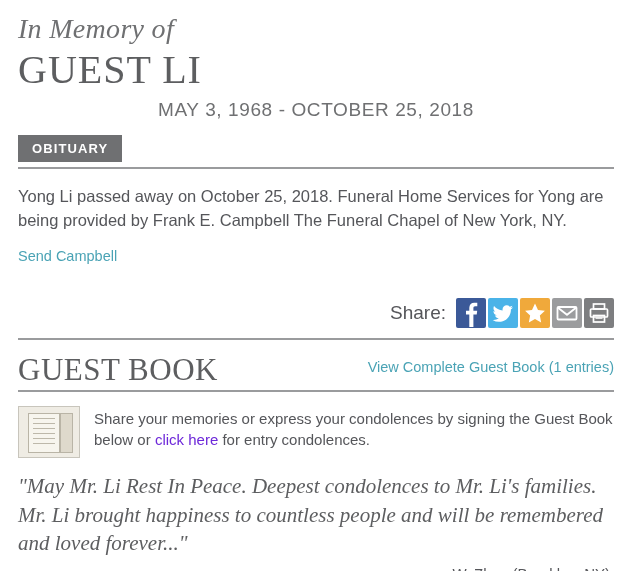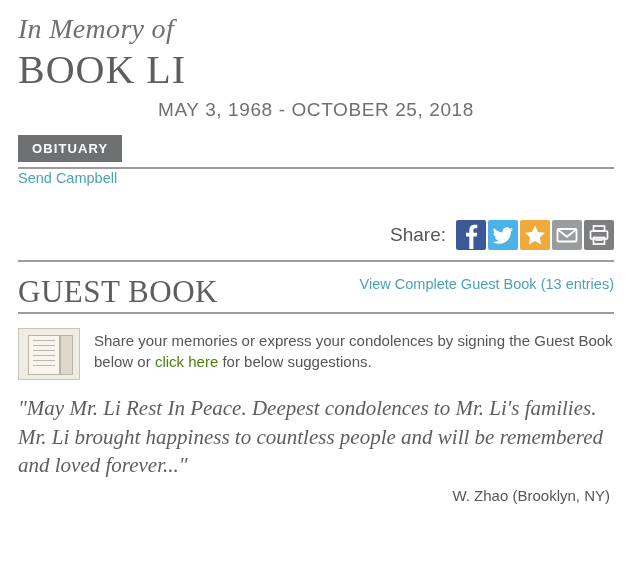--- a/index.html
+++ b/index.html
@@ -78,21 +78,21 @@
 
   
   .obit-text {
     font-size: 16.5px;
     line-height: 1.45;
     color: #55565a;
     margin: 16px 0 14px 0;
     max-width: 590px;
   }
   .link {
-    color: #4d7c0f;
+    color: #6d28d9;
     text-decoration: none;
     cursor: pointer;
   }
   .send-flowers {
     font-size: 14.5px;
     color: #4aa3b5;
     margin: 0 0 16px 0;
     display: inline-block;
     cursor: pointer;
   }
@@ -125,21 +125,21 @@
   .sicon svg { display: block; }
   .s-fb { background: #3b5998; }
   .s-tw { background: #4ab3e8; }
   .s-st { background: #f0a93b; }
   .s-em { background: #9b9c9e; }
   .s-pr { background: #7d7e80; }
 
   
   .gb-head {
     display: flex;
-    align-items: flex-start;
+    align-items: center;
     justify-content: space-between;
     margin: 14px 0 0 0;
     gap: 24px;
   }
   .gb-title {
     font-family: "Liberation Serif", serif;
     font-size: 31px;
     letter-spacing: 0.5px;
     color: #5d5e60;
     line-height: 1.05;
@@ -213,28 +213,29 @@
     padding-right: 4px;
   }
 </style>
 </head>
 <body>
 
 <div class="page">
   <div class="inner">
 
     <div class="in-memory">In Memory of</div>
-    <div class="name">BOOK LI</div>
+    <div class="name">GUEST LI</div>
     <div class="dates">MAY 3, 1968 - OCTOBER 25, 2018</div>
 
     <div class="tabstrip">
       <span class="tab">OBITUARY</span>
     </div>
     <div class="rule-dark"></div>
 
+    <div class="obit-text">Yong Li passed away on October 25, 2018. Funeral Home Services for Yong are being provided by Frank E. Campbell The Funeral Chapel of New York, NY.</div>
 
     <span class="send-flowers">Send Campbell</span>
 
     <div class="share-row">
       <span class="share-label">Share:</span>
 
       <span class="sicon s-fb">
         <svg width="30" height="30" viewBox="0 0 30 30" aria-hidden="true">
           <path d="M17.4 29V16.6h3.3l0.5-3.9h-3.8V10.2c0-1.1 0.3-1.9 1.9-1.9h2V4.8c-0.35-0.05-1.6-0.15-3-0.15-3 0-5 1.8-5 5.2v2.85H10v3.9h3.3V29z" fill="#ffffff"></path>
         </svg>
@@ -266,38 +267,38 @@
           <rect x="9.5" y="17.5" width="11" height="6.5" fill="none" stroke="#ffffff" stroke-width="1.7"></rect>
           <rect x="11.5" y="19.5" width="7" height="1.3" fill="#ffffff"></rect>
         </svg>
       </span>
     </div>
 
     <div class="rule-dark"></div>
 
     <div class="gb-head">
       <div class="gb-title">GUEST BOOK</div>
-      <div class="gb-link">View Complete Guest Book (13 entries)</div>
+      <div class="gb-link">View Complete Guest Book (1 entries)</div>
     </div>
     <div class="gb-rule"></div>
 
     <div class="gb-invite">
       <div class="gb-thumb">
         <div class="bookpage">
             <i></i>
             <i></i>
             <i></i>
             <i></i>
             <i></i>
             <i></i>
           </div>
         <div class="spine"></div>
       </div>
       <div class="gb-invite-text">
-        <span>Share your memories or express your condolences by signing the Guest Book below or </span><span class="link">click here</span><span> for below suggestions.</span>
+        <span>Share your memories or express your condolences by signing the Guest Book below or </span><span class="link">click here</span><span> for entry condolences.</span>
       </div>
     </div>
 
     <div class="quote">"May Mr. Li Rest In Peace. Deepest condolences to Mr. Li's families. Mr. Li brought happiness to countless people and will be remembered and loved forever..."</div>
     <div class="attrib">W. Zhao (Brooklyn, NY)</div>
 
   </div>
 </div>
 
 </body></html>

